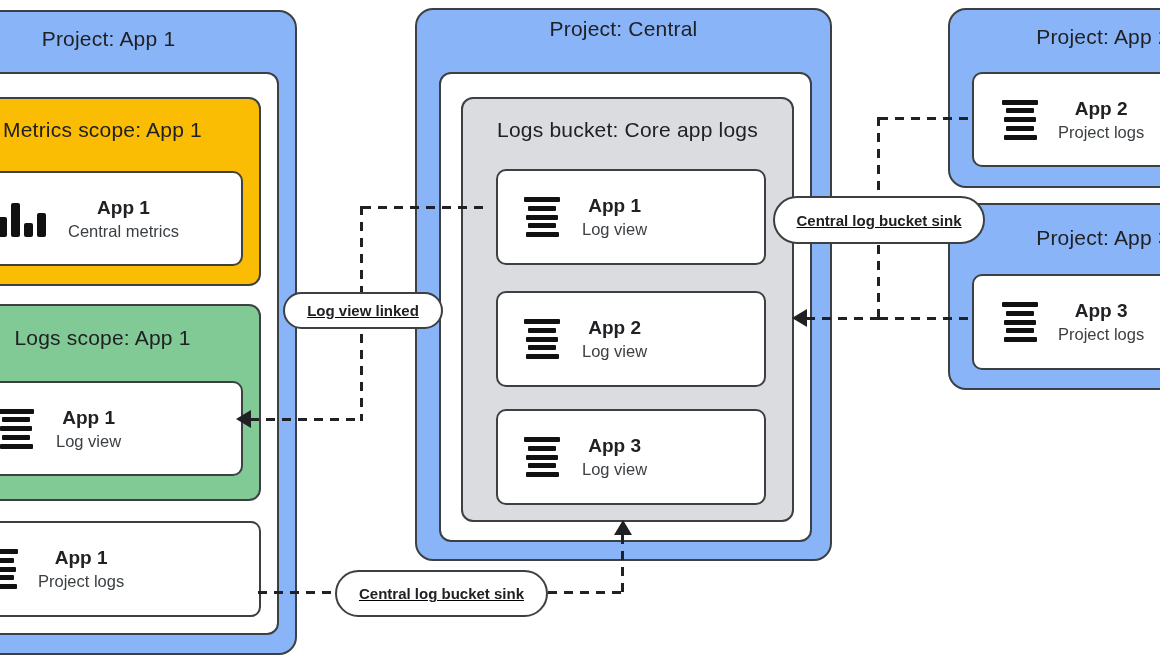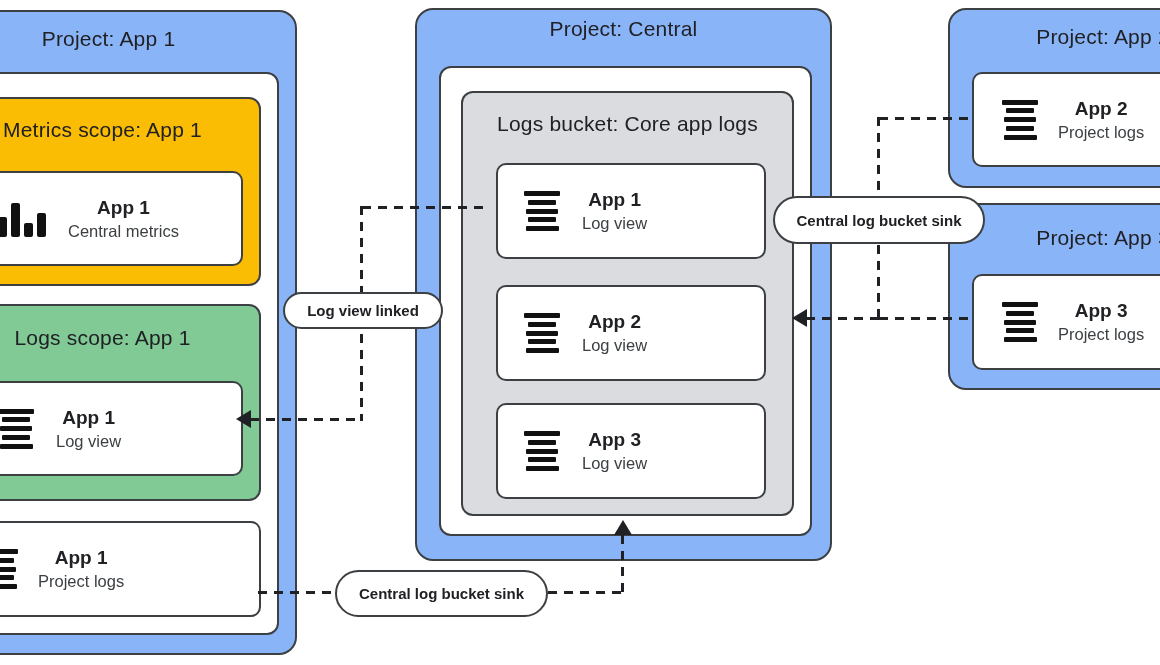--- a/index.html
+++ b/index.html
@@ -43,21 +43,21 @@
     background:repeating-linear-gradient(to right,var(--line,#1f2124) 0 9px,transparent 9px 16px);}
   .vline{position:absolute;width:3px;z-index:5;
     background:repeating-linear-gradient(to bottom,var(--line,#1f2124) 0 9px,transparent 9px 16px);}
   .arrow-left{position:absolute;width:0;height:0;z-index:5;
     border-top:9px solid transparent;border-bottom:9px solid transparent;
     border-right:15px solid var(--line,#1f2124);}
   .arrow-up{position:absolute;width:0;height:0;z-index:5;
     border-left:9px solid transparent;border-right:9px solid transparent;
     border-bottom:15px solid var(--line,#1f2124);}
   .pill{position:absolute;background:#fff;border:2px solid var(--border,#3c4043);border-radius:26px;
-    display:flex;align-items:center;justify-content:center;z-index:6;box-sizing:border-box;}
+    display:flex;align-items:center;justify-content:center;z-index:6;box-sizing:border-box;text-decoration:underline;}
   .pill span{font-size:15px;font-weight:700;color:var(--text,#202124);white-space:nowrap;}
 </style>
 </head>
 <body>
 
 <div class="canvas">
 
   <div class="box blue" style="left:-100px;top:10px;width:397px;height:645px">
     <div class="proj-title" style="top:14px;left:20px;right:0">Project: App 1</div>
 
@@ -108,21 +108,21 @@
           <span class="card-title">App 1</span>
           <span class="card-sub">Project logs</span>
         </span>
       </div>
     </div>
   </div>
 
   <div class="box blue" style="left:415px;top:8px;width:417px;height:553px">
     <div class="proj-title" style="top:6px">Project: Central</div>
 
-    <div class="box inner" style="left:22px;top:56px;width:373px;height:470px">
+    <div class="box inner" style="left:22px;top:62px;width:373px;height:470px">
 
       <div class="box scope gray" style="left:20px;top:23px;width:333px;height:425px">
         <div class="scope-label" style="top:17px">Logs bucket: Core app logs</div>
 
         <div class="box card" style="left:33px;top:70px;width:270px;height:96px;padding-left:26px">
           <span class="icon-logs">
               <i></i>
               <i></i>
               <i></i>
               <i></i>

